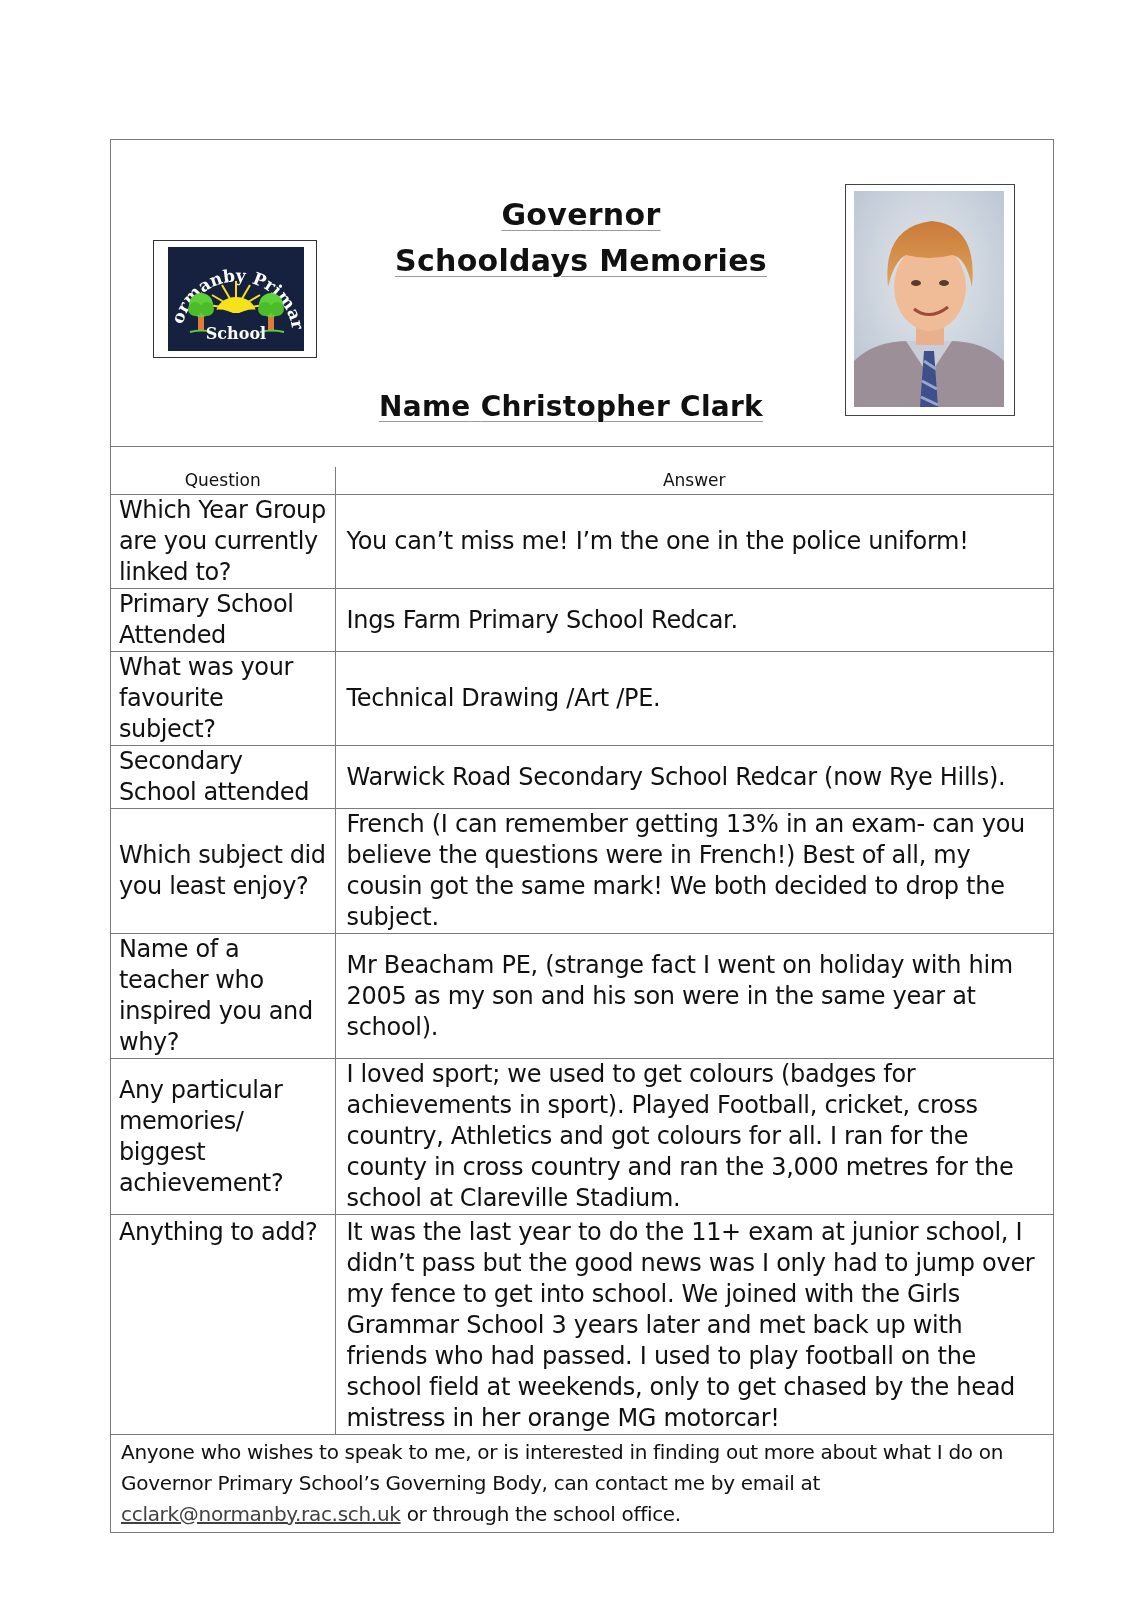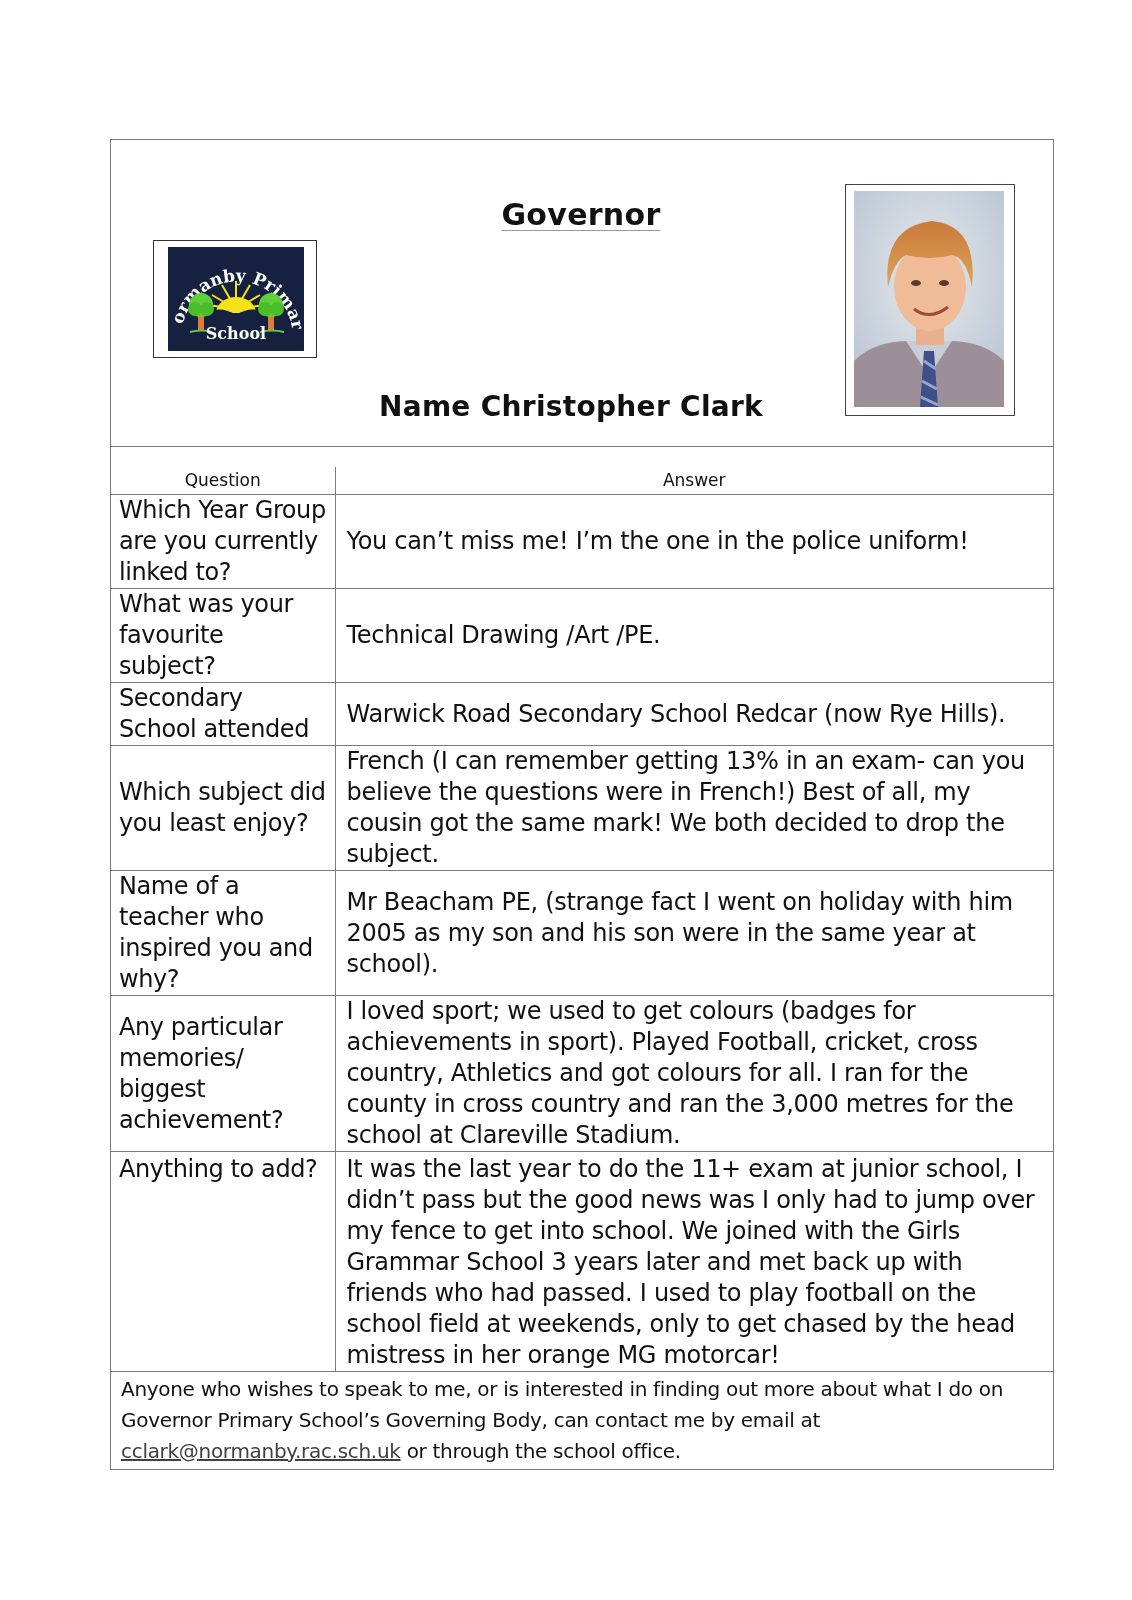--- a/index.html
+++ b/index.html
@@ -71,20 +71,21 @@
     }
     .name-line {
       position: absolute;
       left: 260px;
       top: 250px;
       width: 400px;
       text-align: center;
       font-weight: bold;
       font-size: 28px;
       letter-spacing: 0.3px;
+      text-decoration: underline;
       text-decoration-thickness: 1px;
       text-underline-offset: 5px;
       text-decoration-color: #9a9a9a;
     }
     .name-line span { white-space: pre; }
     .photo-frame {
       position: absolute;
       left: 734px;
       top: 44px;
       width: 170px;
@@ -180,20 +181,21 @@
           <circle cx="109" cy="62" r="7" fill="#4cbc2a"></circle>
           <path d="M 22 85 Q 34 82 44 85" stroke="#5ed13a" stroke-width="2" fill="none"></path>
           <path d="M 92 85 Q 104 82 116 85" stroke="#5ed13a" stroke-width="2" fill="none"></path>
           <text x="68" y="92" text-anchor="middle" font-family="DejaVu Serif, serif" font-weight="bold" font-size="16" fill="#ffffff">School</text>
         </svg>
       </div>
     </div>
 
     <div class="title-block">
       <div><span class="title-line">Governor</span></div>
+      <div><span class="title-line">Schooldays Memories</span></div>
     </div>
 
     <div class="name-line"><span>Name</span><span> </span><span>Christopher Clark</span></div>
 
     <div class="photo-frame">
       <div class="photo">
         <svg viewBox="0 0 150 216" xmlns="http://www.w3.org/2000/svg">
           <defs>
             <radialGradient id="bg" cx="50%" cy="40%" r="70%">
               <stop offset="0%" stop-color="#e4e8ec"></stop>
@@ -230,20 +232,24 @@
         <th class="q">Question</th>
         <th class="a">Answer</th>
       </tr>
     </thead>
     <tbody>
       <tr style="height:94px">
         <td class="q">Which Year Group are you currently linked to?</td>
         <td class="a">You can’t miss me! I’m the one in the police uniform!</td>
       </tr>
       <tr style="height:63px">
+        <td class="q">Primary School Attended</td>
+        <td class="a">Ings Farm Primary School Redcar.</td>
+      </tr>
+      <tr style="height:63px">
         <td class="q">What was your favourite subject?</td>
         <td class="a">Technical Drawing /Art /PE.</td>
       </tr>
       <tr style="height:63px">
         <td class="q">Secondary School attended</td>
         <td class="a">Warwick Road Secondary School Redcar (now Rye Hills).</td>
       </tr>
       <tr style="height:94px">
         <td class="q">Which subject did you least enjoy?</td>
         <td class="a">French (I can remember getting 13% in an exam- can you believe the questions were in French!) Best of all, my cousin got the same mark! We both decided to drop the subject.</td>

